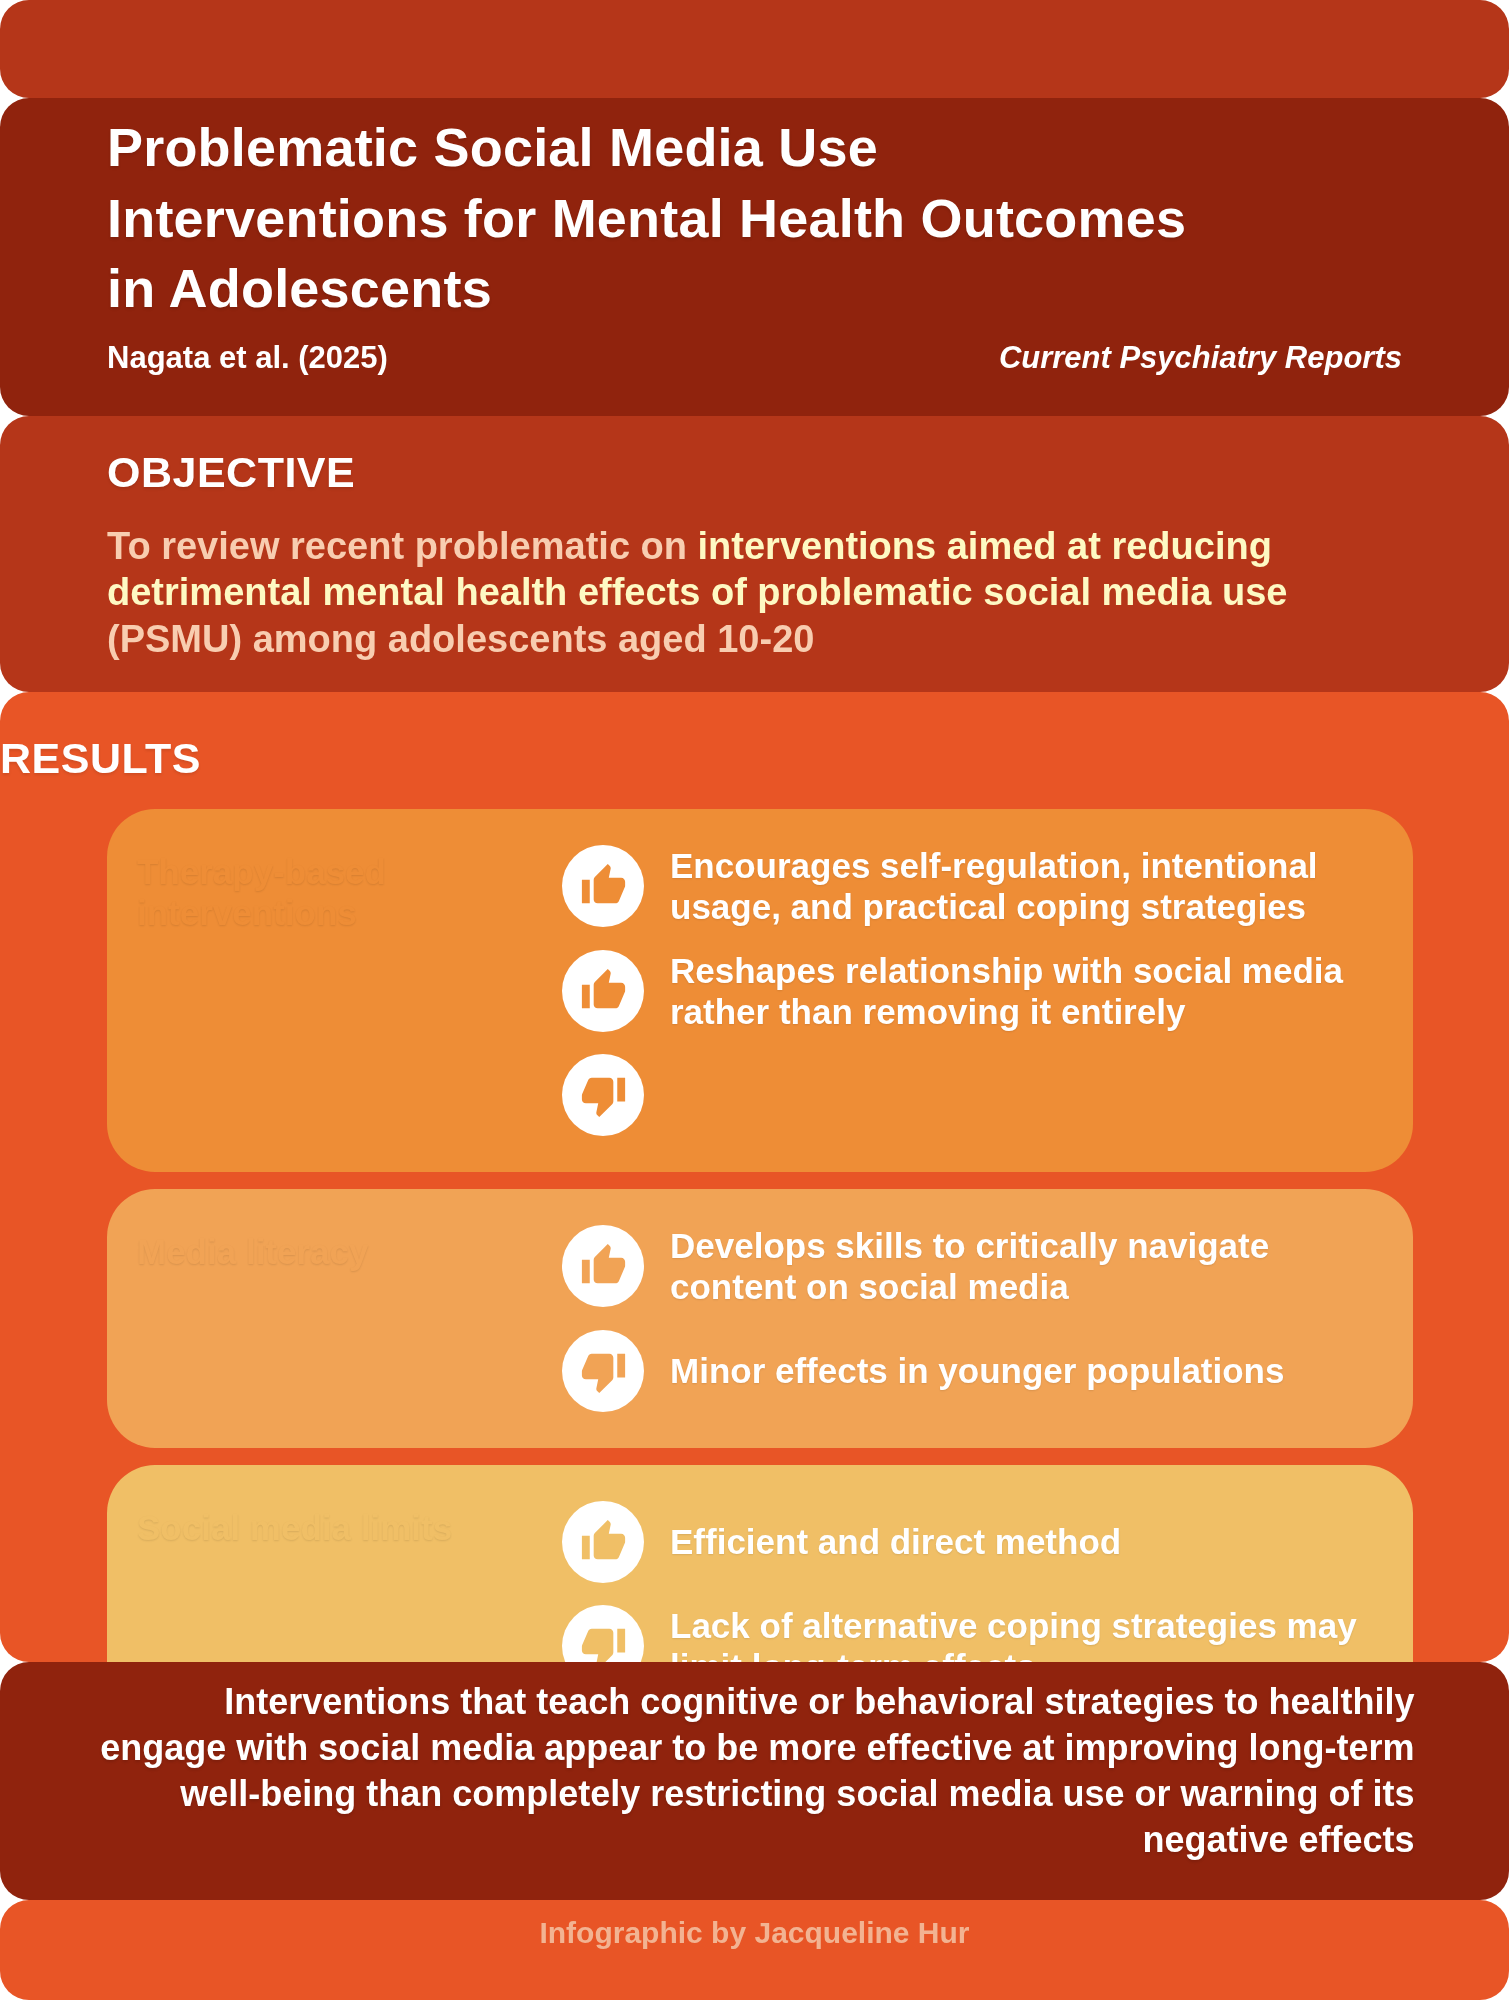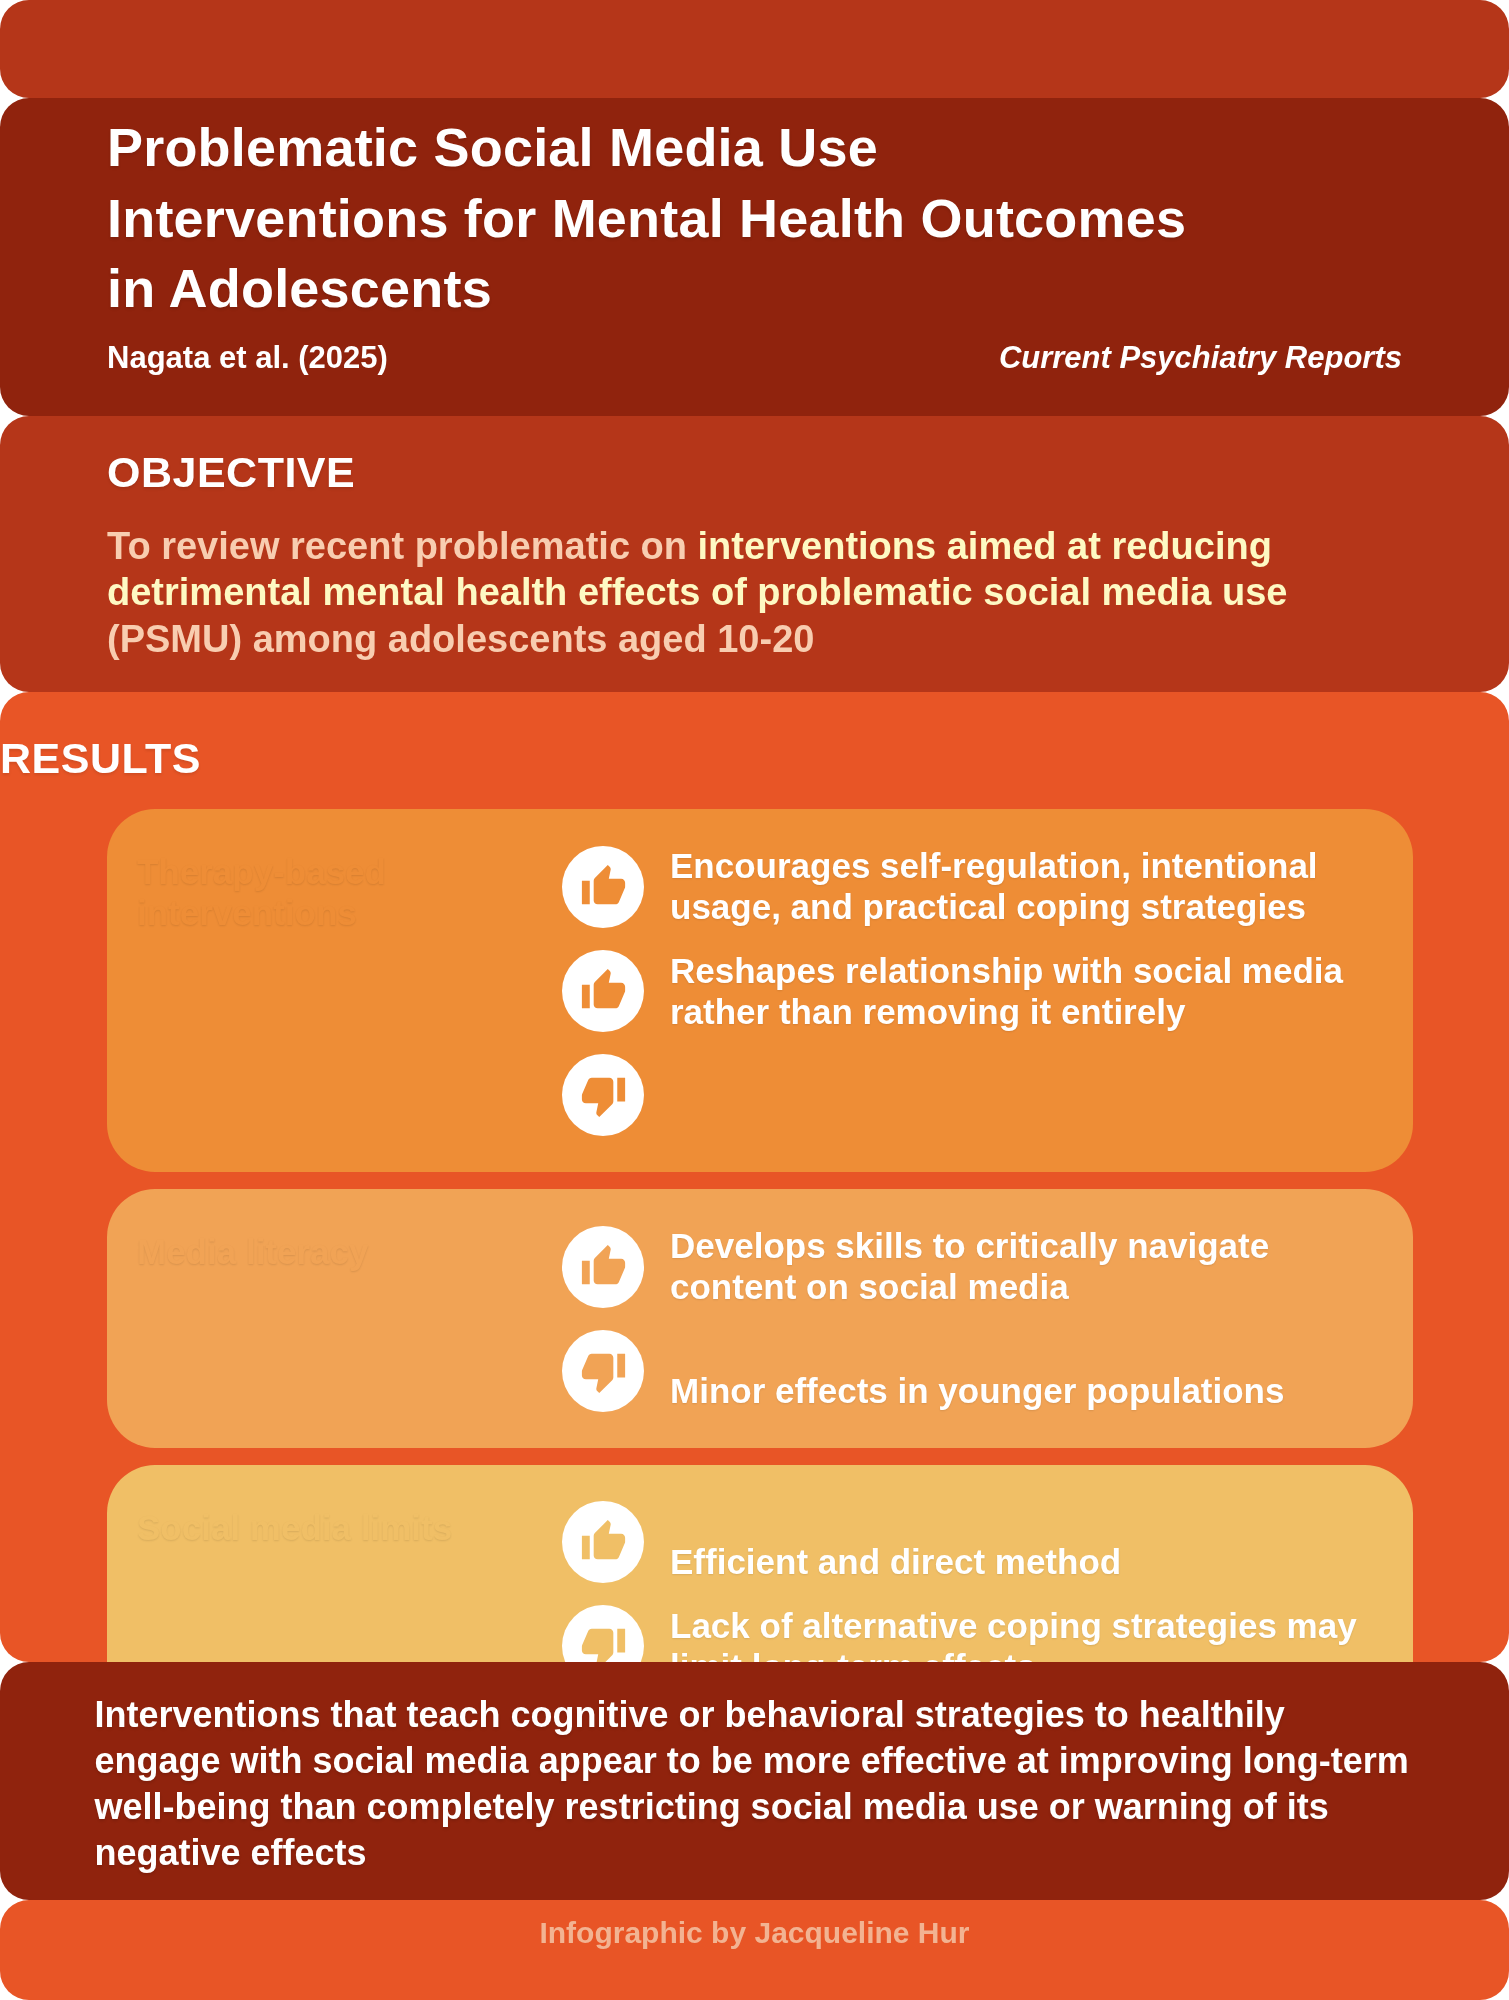--- a/index.html
+++ b/index.html
@@ -53,29 +53,29 @@
     display: grid;
     grid-template-columns: 415px 1fr;
     column-gap: 10px;
   }
   .card-label {
     font-size: 35px; line-height: 1.18; font-weight: 800;
     padding-top: 6px;
     text-shadow: 0 1px 2px rgba(0,0,0,0.10);
   }
   .card-items { display: flex; flex-direction: column; gap: 22px; }
-  .result-item { display: flex; align-items: flex-end; gap: 26px; }
+  .result-item { display: flex; align-items: center; gap: 26px; }
   .thumb-icon { width: 82px; height: 82px; flex: 0 0 82px; display: block; }
   .item-text {
     font-size: 35px; line-height: 1.18; font-weight: 700;
     max-width: 790px;
     text-shadow: 0 1px 2px rgba(0,0,0,0.10);
   }
 
-  .band-conclusion { padding-top: 30px; text-align: left; }
+  .band-conclusion { padding-top: 17px; text-align: right; }
   .conclusion-text {
     margin: 0 auto; max-width: 1320px;
     font-size: 36px; line-height: 1.28; font-weight: 800;
     text-shadow: 0 2px 3px rgba(0,0,0,0.12);
   }
 
   .band-footer { padding-top: 16px; text-align: center; }
   .credit-text { font-size: 30px; font-weight: 700; color: #f2b392; }
 </style>
 </head>

